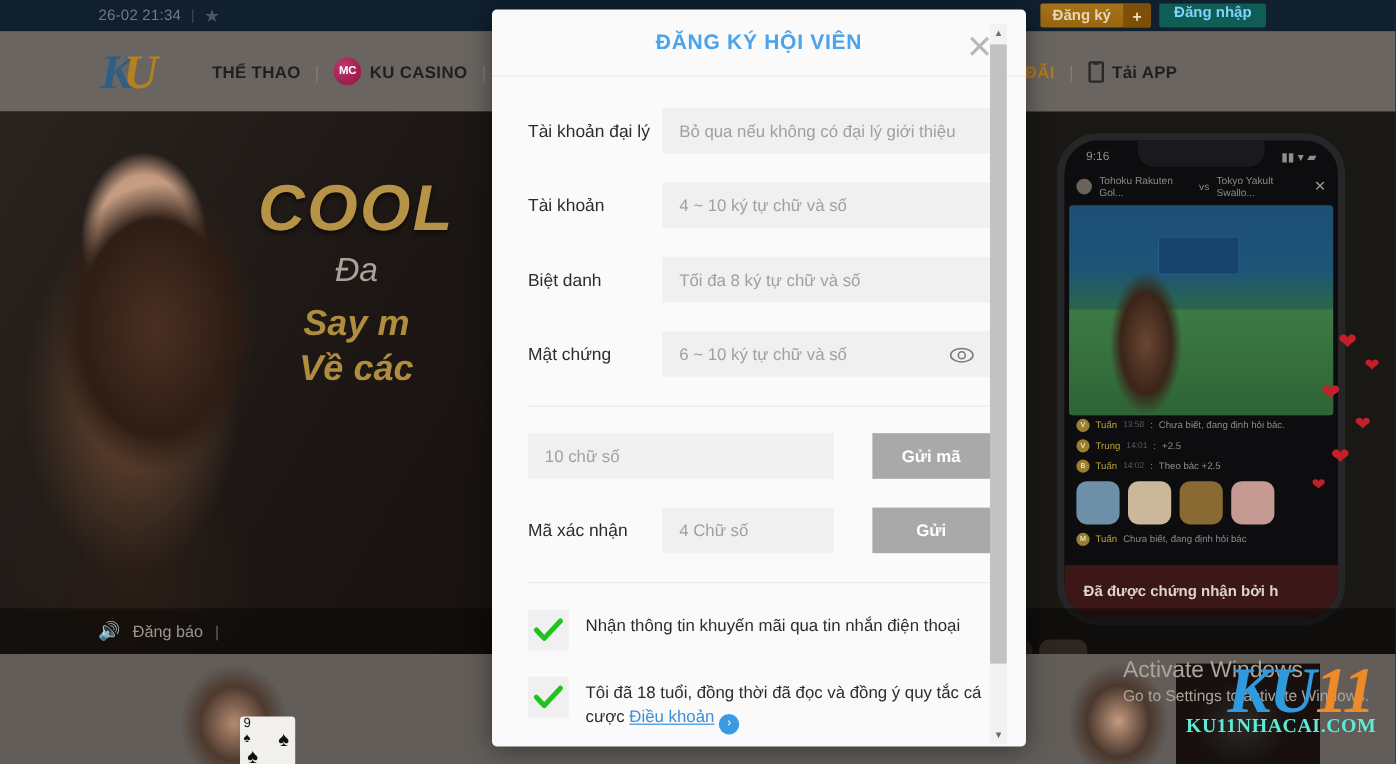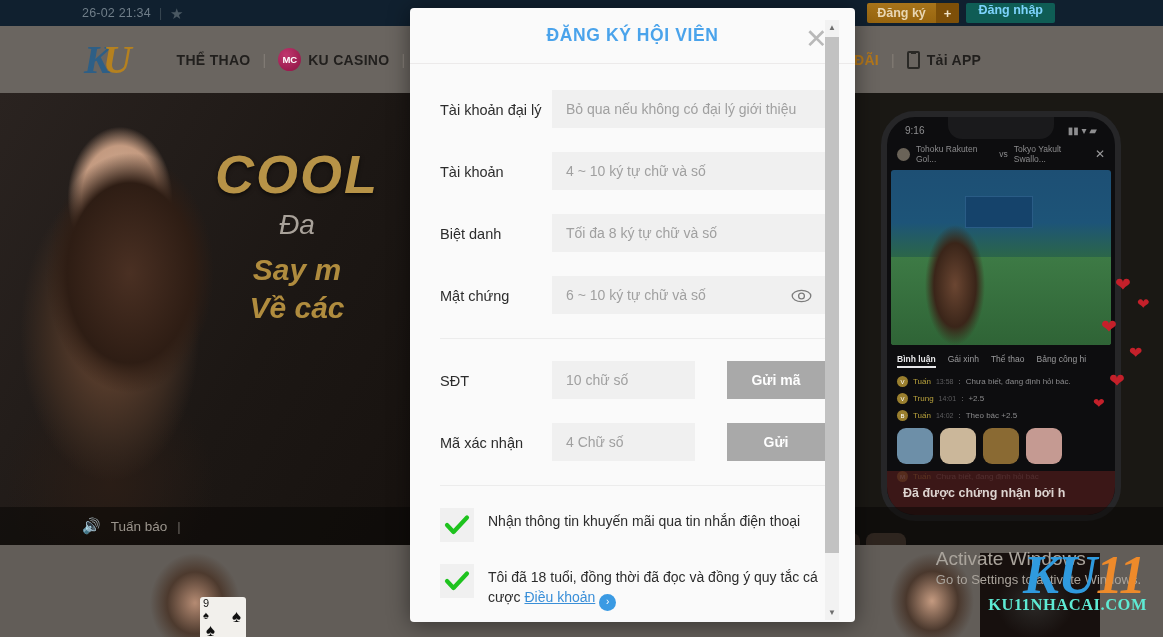--- a/index.html
+++ b/index.html
@@ -324,26 +324,20 @@
         <span>Tohoku Rakuten Gol...</span>
         <span>vs</span>
         <span>Tokyo Yakult Swallo...</span>
         <span class="ph-x">✕</span>
       </div>
       <div class="ph-video">
         <div class="ph-board"></div>
         <div class="ph-field"></div>
         <div class="ph-model"></div>
       </div>
-      <div class="ph-tabs">
-        <span class="on">Bình luận</span>
-        <span>Gái xinh</span>
-        <span>Thể thao</span>
-        <span>Bảng công hi</span>
-      </div>
       <div class="ph-cmt">
         <span class="ph-cdot">V</span>
         <span class="ph-cname">Tuấn</span>
         <span class="ph-ctime">13:58</span>
         <span>:</span>
         <span>Chưa biết, đang định hỏi bác.</span>
       </div>
       <div class="ph-cmt">
         <span class="ph-cdot">V</span>
         <span class="ph-cname">Trung</span>
@@ -383,21 +377,21 @@
       <span class="heart" style="left:8px;top:122px;font-size:14px;">❤</span>
     </div>
 
     <div class="hero-thumbs">
       <span class="thumb"></span>
       <span class="thumb" style="background:#5b4a3f"></span>
     </div>
 
     <div class="notice-bar">
       <span class="spk">🔊</span>
-      <span class="notice-txt">Tuấn báo</span>
+      <span class="notice-txt">Đăng báo</span>
       <span class="notice-sep">|</span>
     </div>
   </div>
 
   <div class="bottomstrip">
     <div class="bs-girl bs-g1"></div>
     <div class="bs-card">
       <span class="s1">9<br>♠</span>
       <span class="s2">♠</span>
       <span class="s3">♠</span>
@@ -455,21 +449,20 @@
             <ellipse cx="10.5" cy="7" rx="9.3" ry="5.6" fill="none" stroke="#7b7b7b" stroke-width="1.3"></ellipse>
             <circle cx="10.5" cy="7" r="2.9" fill="none" stroke="#7b7b7b" stroke-width="1.3"></circle>
           </svg>
         </span>
       </div>
     </div>
 
     <div class="divider"></div>
 
     <div class="frow">
-      <div class="flabel">SĐT</div>
       <div class="fctl grp">
         <input class="finput" type="text" placeholder="10 chữ số" style="">
         <button class="gbtn">Gửi mã</button>
       </div>
     </div>
 
     <div class="frow">
       <div class="flabel">Mã xác nhận</div>
       <div class="fctl grp">
         <input class="finput" type="text" placeholder="4 Chữ số" style="">

